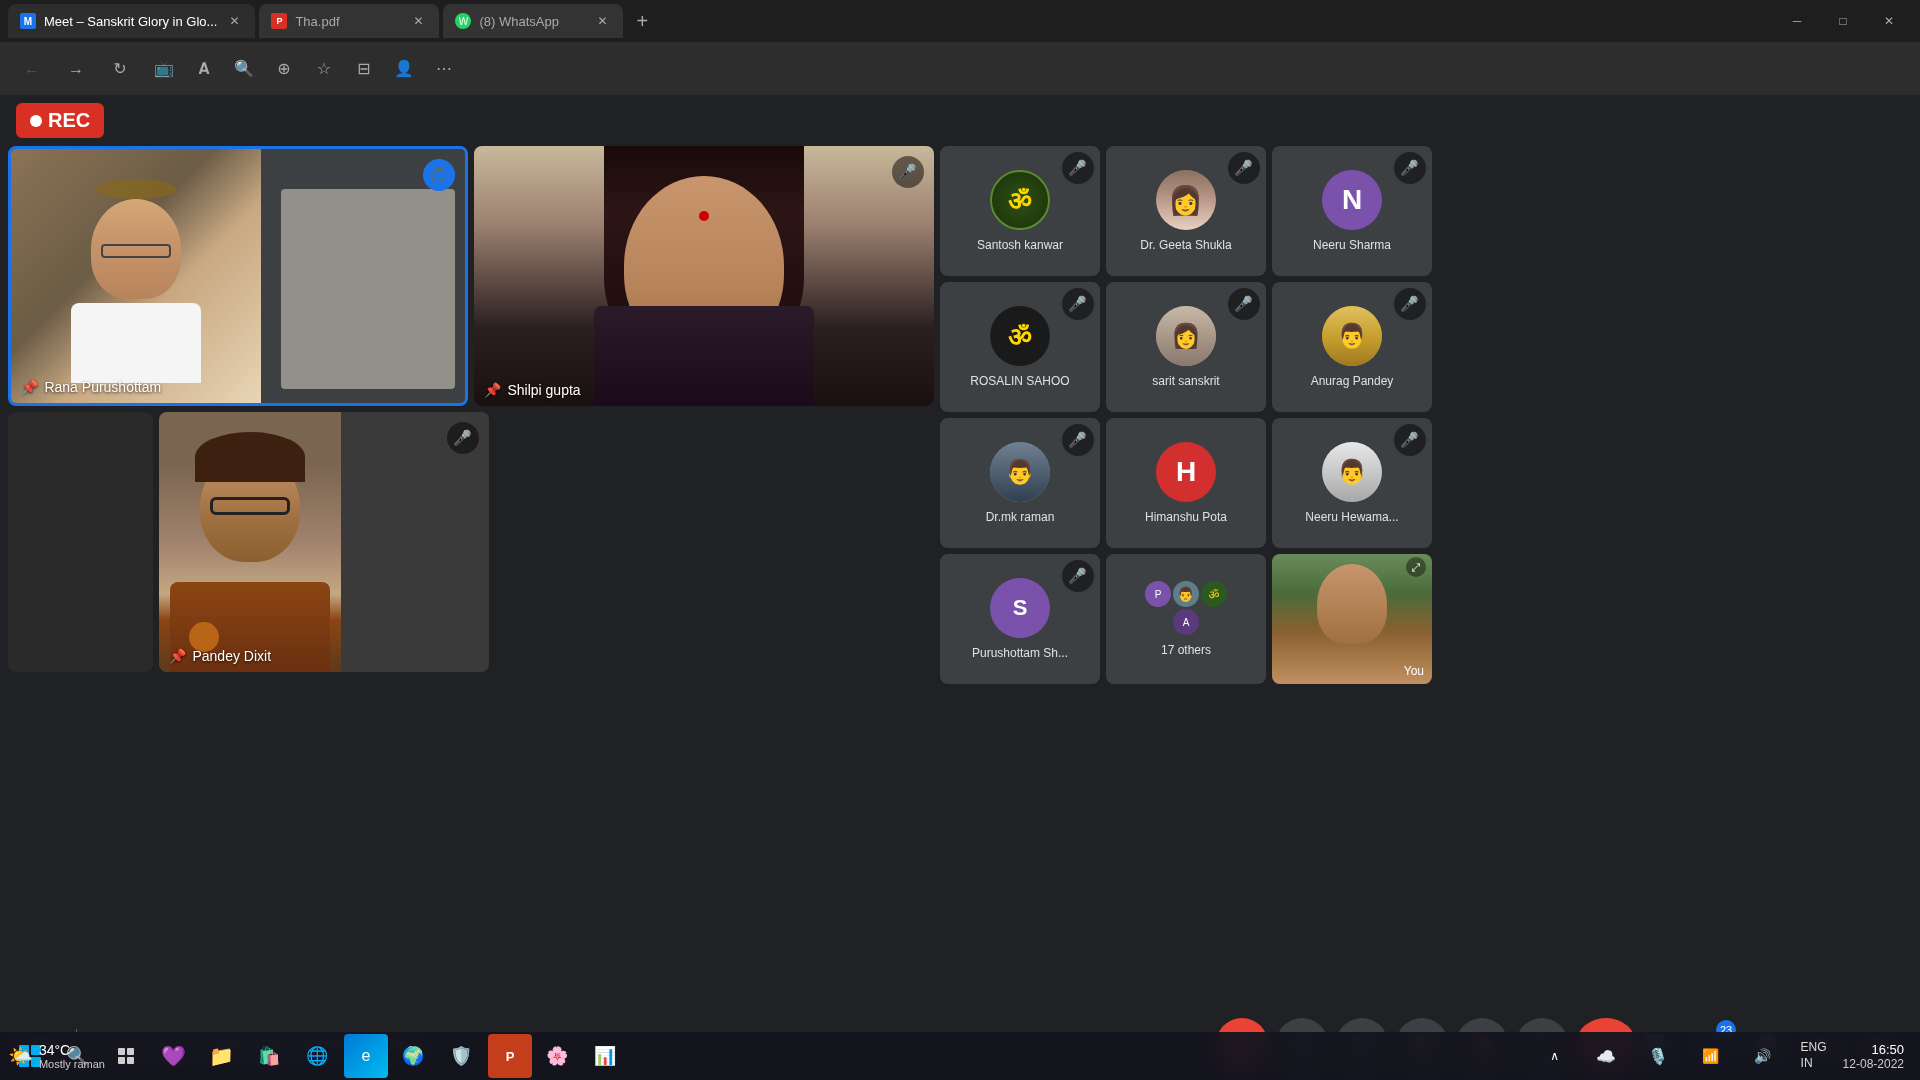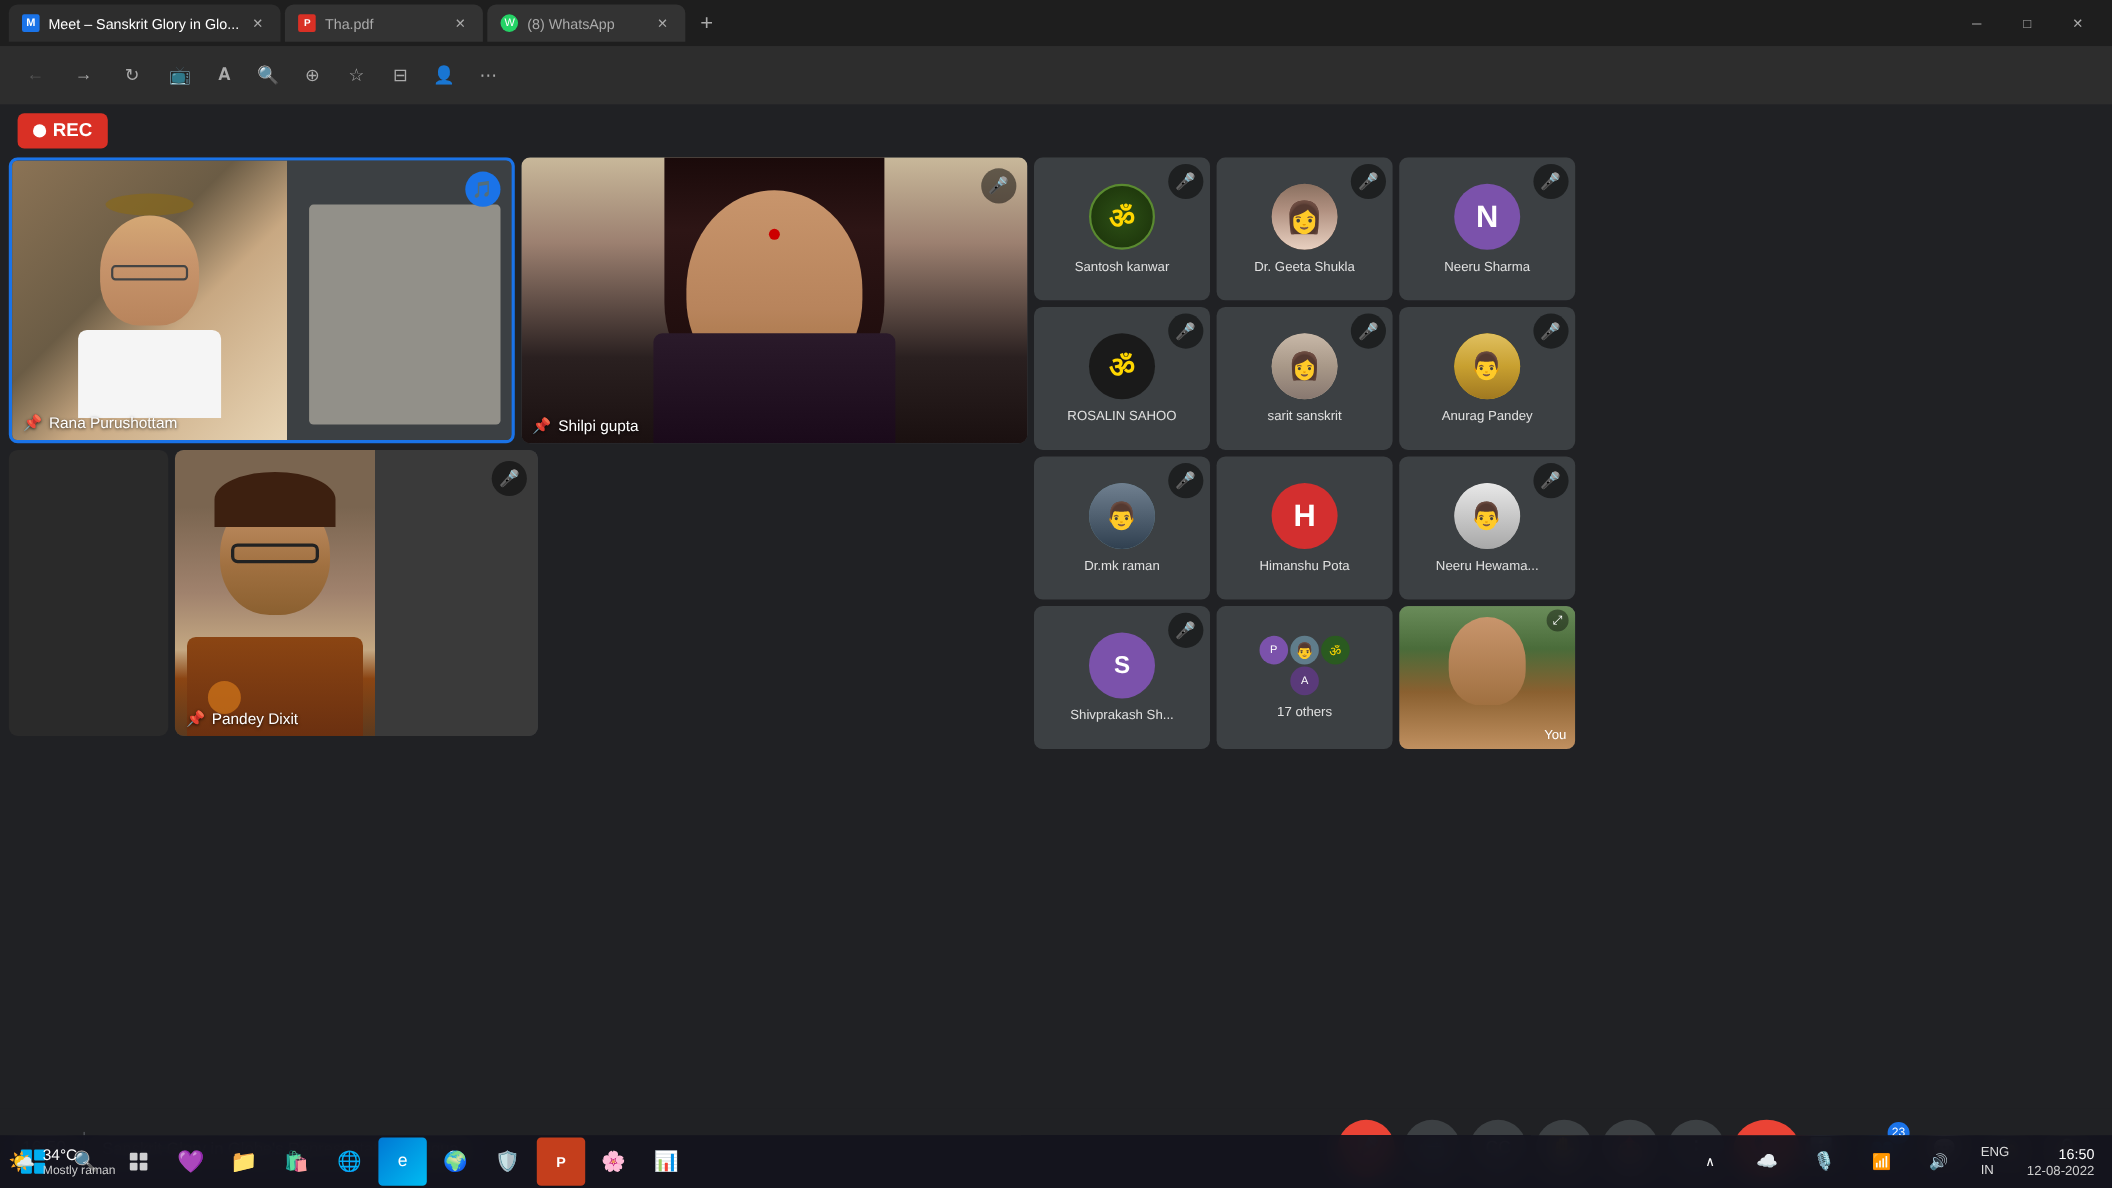--- a/index.html
+++ b/index.html
@@ -156,21 +156,21 @@
     .rec-bar {
       padding: 8px 16px;
       display: flex;
       align-items: center;
     }
     .rec-btn {
       background: #d93025;
       color: #fff;
       border-radius: 6px;
       padding: 6px 14px;
-      font-size: 17px;
+      font-size: 20px;
       font-weight: bold;
       display: flex;
       align-items: center;
       gap: 6px;
       cursor: pointer;
     }
     .rec-dot {
       width: 12px; height: 12px;
       background: #fff;
       border-radius: 50%;
@@ -689,21 +689,21 @@
           <div style="width:100%;height:100%;background:linear-gradient(180deg,#e8e8e8 0%,#c8c8c8 50%,#a8a8a8 100%);border-radius:50%;display:flex;align-items:center;justify-content:center;">
             <span style="font-size:24px;">👨</span>
           </div>
         </div>
         <div class="small-tile-name">Neeru Hewama...</div>
       </div>
 
       <div class="small-tile">
         <div class="mute-icon-overlay" style="top:6px;right:6px;position:absolute;">🎤</div>
         <div class="avatar-circle" style="background:#7b52ab;">S</div>
-        <div class="small-tile-name">Shivprakash Sh...</div>
+        <div class="small-tile-name">Purushottam Sh...</div>
       </div>
 
       <div class="small-tile others-tile">
         <div style="display:flex;gap:2px;flex-wrap:wrap;justify-content:center;width:90px;">
           <div style="width:26px;height:26px;border-radius:50%;background:#7b52ab;display:flex;align-items:center;justify-content:center;font-size:10px;color:#fff;">P</div>
           <div style="width:26px;height:26px;border-radius:50%;background:#607d8b;overflow:hidden;display:flex;align-items:center;justify-content:center;font-size:14px;">👨</div>
           <div style="width:26px;height:26px;border-radius:50%;background:#2a5a20;display:flex;align-items:center;justify-content:center;font-size:12px;color:#ffd700;">ॐ</div>
           <div style="width:26px;height:26px;border-radius:50%;background:#5a3a7a;display:flex;align-items:center;justify-content:center;font-size:10px;color:#fff;">A</div>
         </div>
         <div class="small-tile-name">17 others</div>

